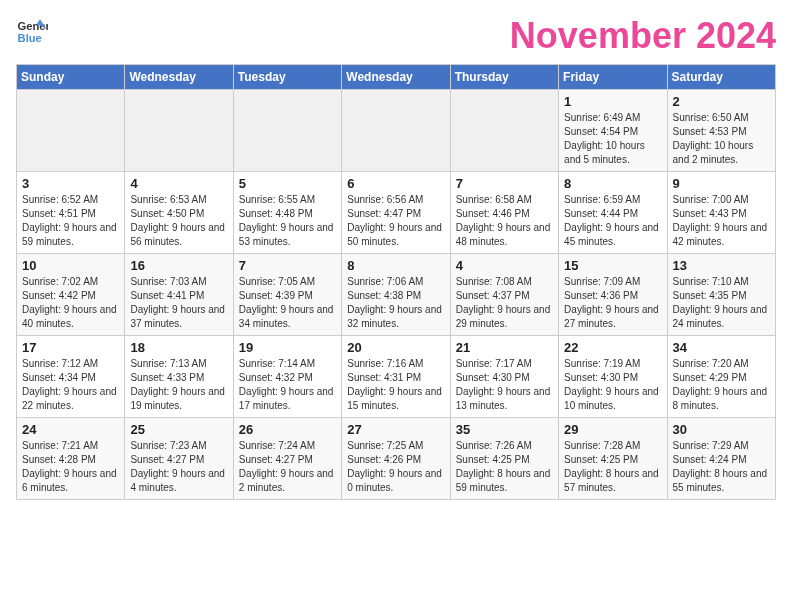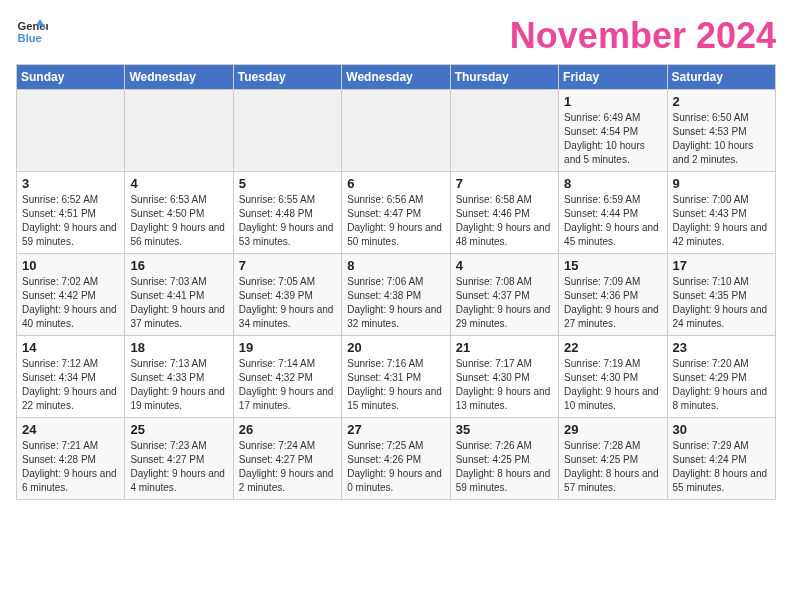--- a/index.html
+++ b/index.html
@@ -176,27 +176,27 @@
         </td>
         <td>
           <span class="day-number">4</span>
           <div class="day-info">Sunrise: 7:08 AM<br>Sunset: 4:37 PM<br>Daylight: 9 hours and 29 minutes.</div>
         </td>
         <td>
           <span class="day-number">15</span>
           <div class="day-info">Sunrise: 7:09 AM<br>Sunset: 4:36 PM<br>Daylight: 9 hours and 27 minutes.</div>
         </td>
         <td>
+          <span class="day-number">13</span>
+          <div class="day-info">Sunrise: 7:10 AM<br>Sunset: 4:35 PM<br>Daylight: 9 hours and 24 minutes.</div>
+        </td>
+      </tr>
+      <tr>
+        <td>
           <span class="day-number">17</span>
-          <div class="day-info">Sunrise: 7:10 AM<br>Sunset: 4:35 PM<br>Daylight: 9 hours and 24 minutes.</div>
-        </td>
-      </tr>
-      <tr>
-        <td>
-          <span class="day-number">14</span>
           <div class="day-info">Sunrise: 7:12 AM<br>Sunset: 4:34 PM<br>Daylight: 9 hours and 22 minutes.</div>
         </td>
         <td>
           <span class="day-number">18</span>
           <div class="day-info">Sunrise: 7:13 AM<br>Sunset: 4:33 PM<br>Daylight: 9 hours and 19 minutes.</div>
         </td>
         <td>
           <span class="day-number">19</span>
           <div class="day-info">Sunrise: 7:14 AM<br>Sunset: 4:32 PM<br>Daylight: 9 hours and 17 minutes.</div>
         </td>
@@ -206,21 +206,21 @@
         </td>
         <td>
           <span class="day-number">21</span>
           <div class="day-info">Sunrise: 7:17 AM<br>Sunset: 4:30 PM<br>Daylight: 9 hours and 13 minutes.</div>
         </td>
         <td>
           <span class="day-number">22</span>
           <div class="day-info">Sunrise: 7:19 AM<br>Sunset: 4:30 PM<br>Daylight: 9 hours and 10 minutes.</div>
         </td>
         <td>
-          <span class="day-number">23</span>
+          <span class="day-number">34</span>
           <div class="day-info">Sunrise: 7:20 AM<br>Sunset: 4:29 PM<br>Daylight: 9 hours and 8 minutes.</div>
         </td>
       </tr>
       <tr>
         <td>
           <span class="day-number">24</span>
           <div class="day-info">Sunrise: 7:21 AM<br>Sunset: 4:28 PM<br>Daylight: 9 hours and 6 minutes.</div>
         </td>
         <td>
           <span class="day-number">25</span>

